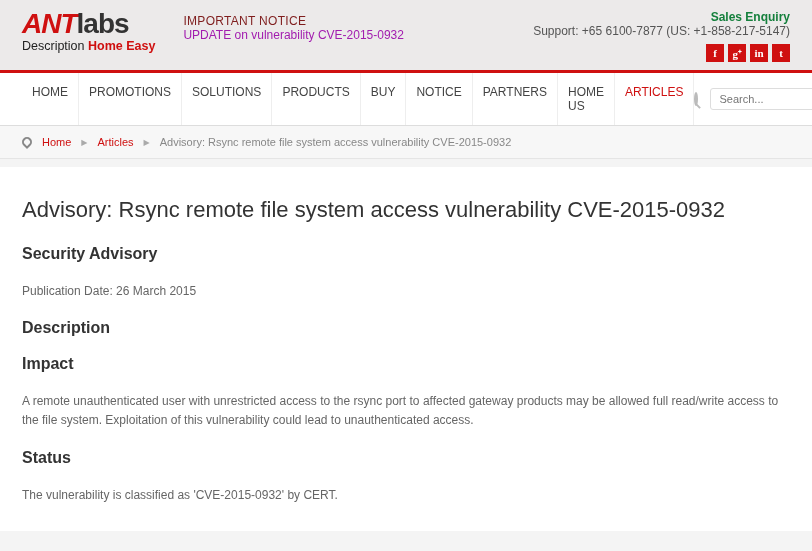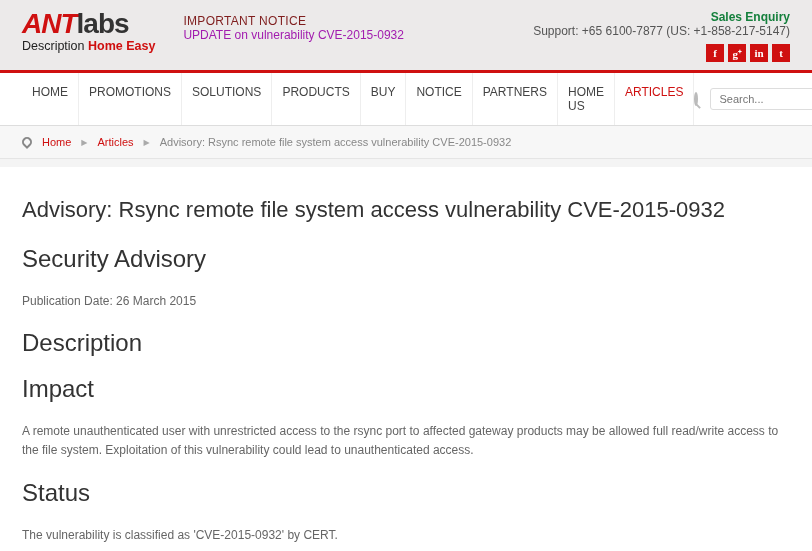--- a/index.html
+++ b/index.html
@@ -25,21 +25,21 @@
 .spacer { flex: 1; }
 .search-icon { width: 14px; height: 14px; border: 2px solid #bbb; border-radius: 50%; position: relative; margin-right: 12px; }
 .search-icon::after { content: ""; position: absolute; width: 6px; height: 2px; background: #bbb; transform: rotate(45deg); bottom: -3px; right: -5px; }
 .search-box { border: 1px solid #ddd; border-radius: 3px; padding: 4px 8px; width: 110px; font-size: 11px; color: #888; }
 .crumbs { background: #f7f7f7; padding: 10px 22px; font-size: 11px; color: #888; border-bottom: 1px solid #e5e5e5; display: flex; align-items: center; gap: 10px; }
 .pin { width: 10px; height: 10px; border: 2px solid #888; border-radius: 50% 50% 50% 0; transform: rotate(-45deg); }
 .crumbs a { color: #cf1010; text-decoration: none; }
 .crumbs .sep { color: #aaa; font-size: 8px; }
 .content { padding: 30px 22px 20px 22px; background: #fff; margin-top: 8px; }
 .content h1 { font-size: 22px; font-weight: 400; color: #333; margin-bottom: 22px; }
-.content h2 { font-size: 24px; font-weight: 400; color: #333; margin: 18px 0 14px 0; }
+.content h2 { font-size: 16px; font-weight: 700; color: #333; margin: 18px 0 14px 0; }
 .content p { font-size: 12px; color: #666; line-height: 1.6; margin-bottom: 6px; margin-top: 19px; }
 </style>
 </head>
 <body>
 
 <div class="topbar">
   <div class="logo-block">
     <div class="logo">
       <div>
         <span class="ant">ANT</span><span class="labs">labs</span>

